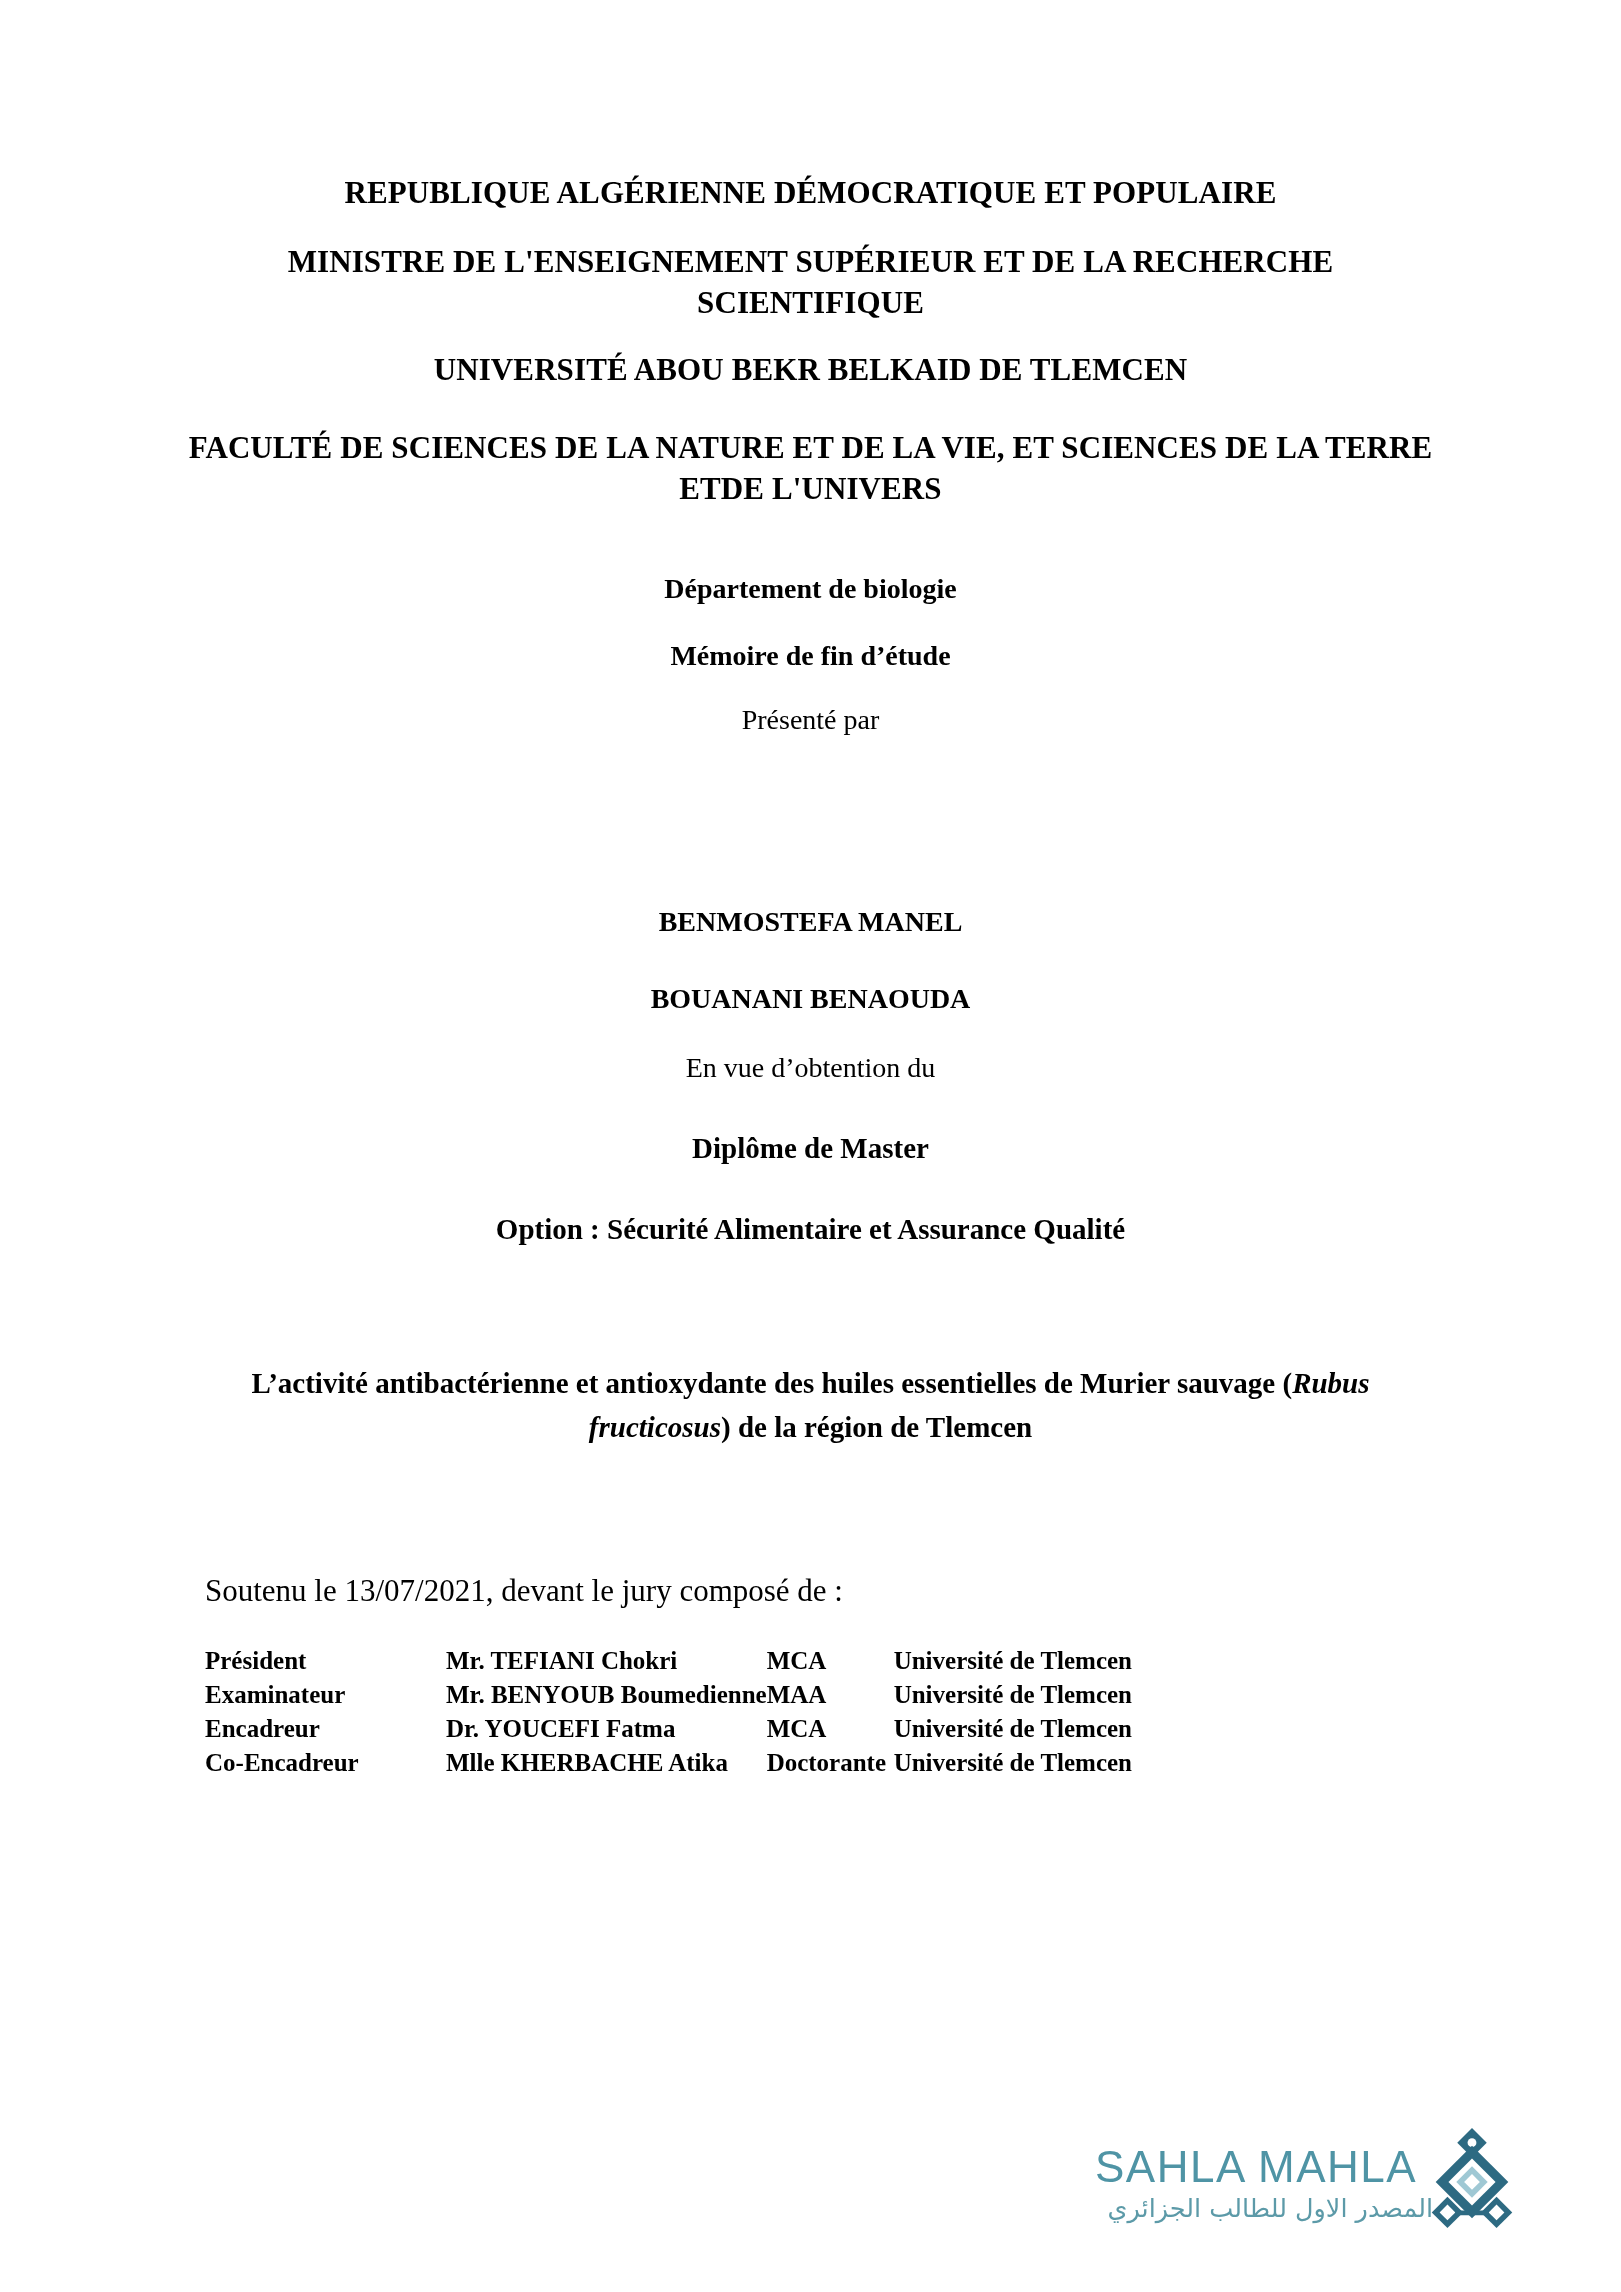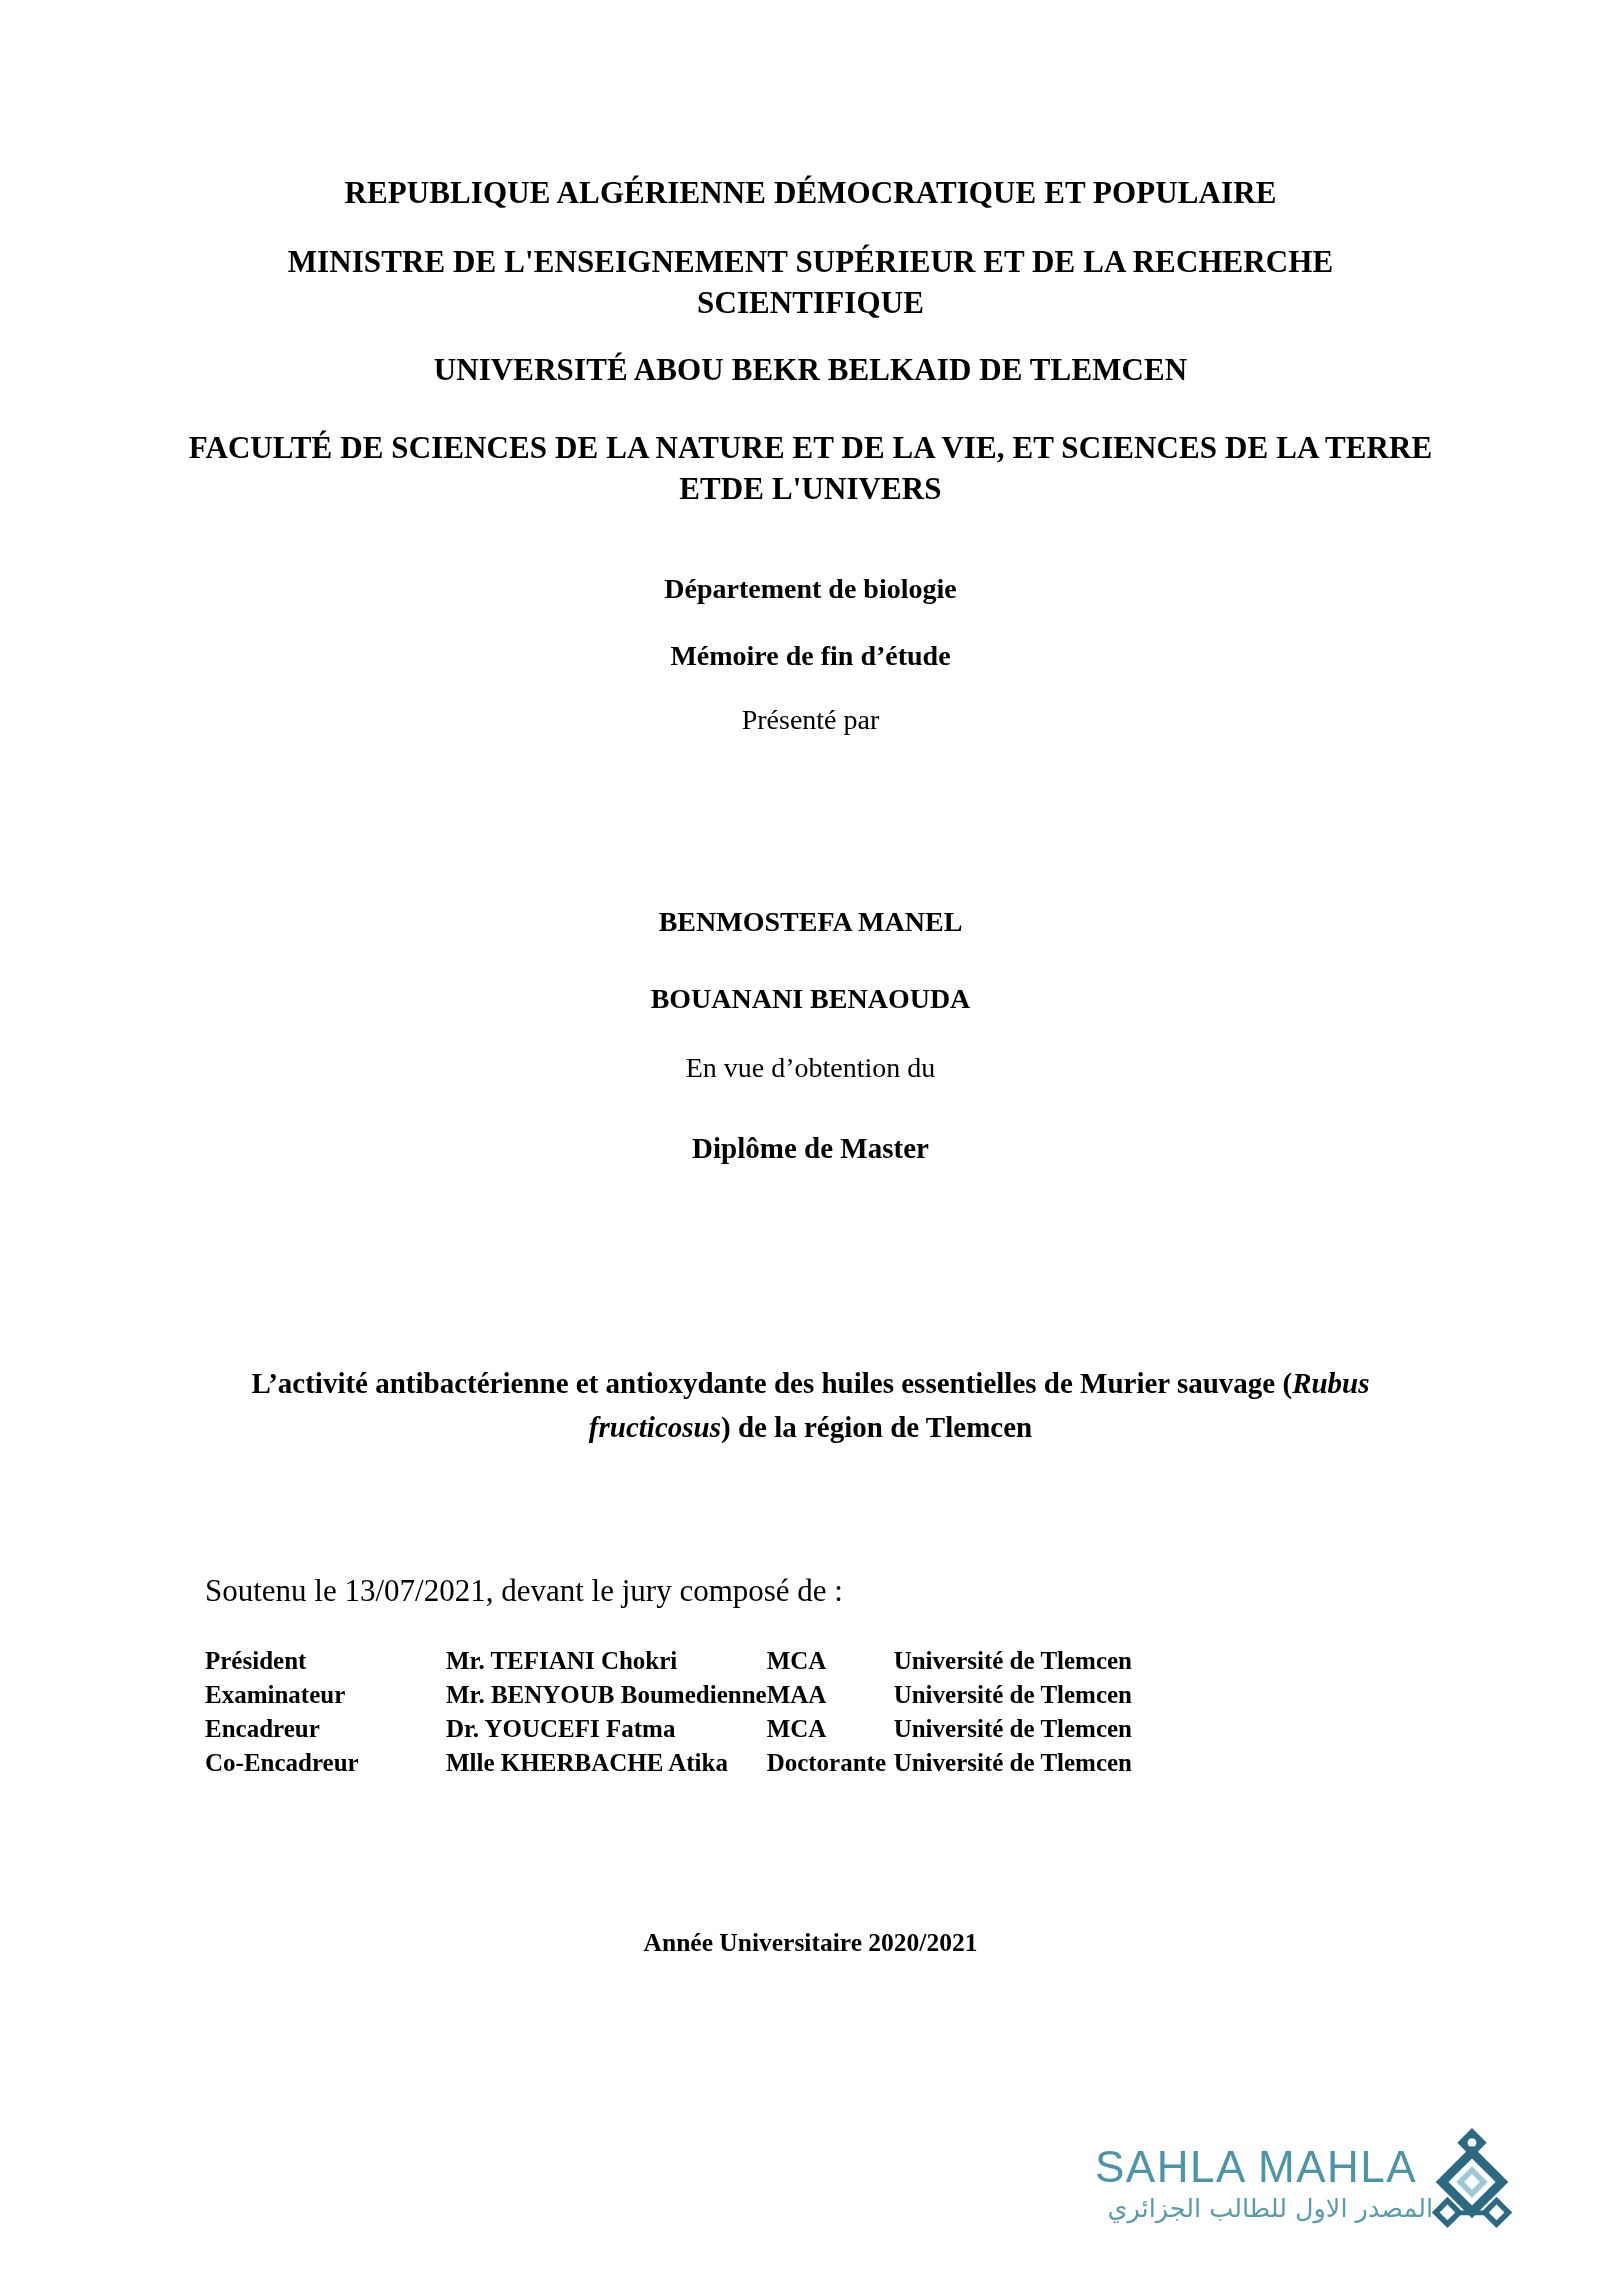--- a/index.html
+++ b/index.html
@@ -211,20 +211,21 @@
 
   <div class="dept">Département de biologie</div>
   <div class="memoire">Mémoire de fin d’étude</div>
   <div class="presente">Présenté par</div>
 
   <div class="name1">BENMOSTEFA MANEL</div>
   <div class="name2">BOUANANI BENAOUDA</div>
 
   <div class="envue">En vue d’obtention du</div>
   <div class="diplome">Diplôme de Master</div>
+  <div class="option">Option : Sécurité Alimentaire et Assurance Qualité</div>
 
   <div class="title"><span>L’activité antibactérienne et antioxydante des huiles essentielles de Murier sauvage (</span><i>Rubus fructicosus</i><span>) de la région de Tlemcen</span></div>
 
   <div class="soutenu">Soutenu le 13/07/2021, devant le jury composé de :</div>
 
   <table class="jury">
     <tbody>
       <tr>
         <td class="c-role">Président</td>
         <td class="c-name">Mr. TEFIANI Chokri</td>
@@ -245,21 +246,20 @@
       </tr>
       <tr>
         <td class="c-role">Co-Encadreur</td>
         <td class="c-name">Mlle KHERBACHE Atika</td>
         <td class="c-grade">Doctorante</td>
         <td class="c-univ">Université de Tlemcen</td>
       </tr>
     </tbody>
   </table>
 
-  <div class="annee">Année Universitaire 2020/2021</div>
 
   <div class="logo">
     <div class="logo-word">SAHLA MAHLA</div>
     <div class="logo-ar">المصدر الاول للطالب الجزائري</div>
     <div class="logo-mark">
       <svg viewBox="0 0 110 110" width="108" height="108" aria-hidden="true">
 
         <g fill="#2d6a82">
           <path d="M55 2 L70 17 L55 32 L40 17 Z"></path>
         </g>

